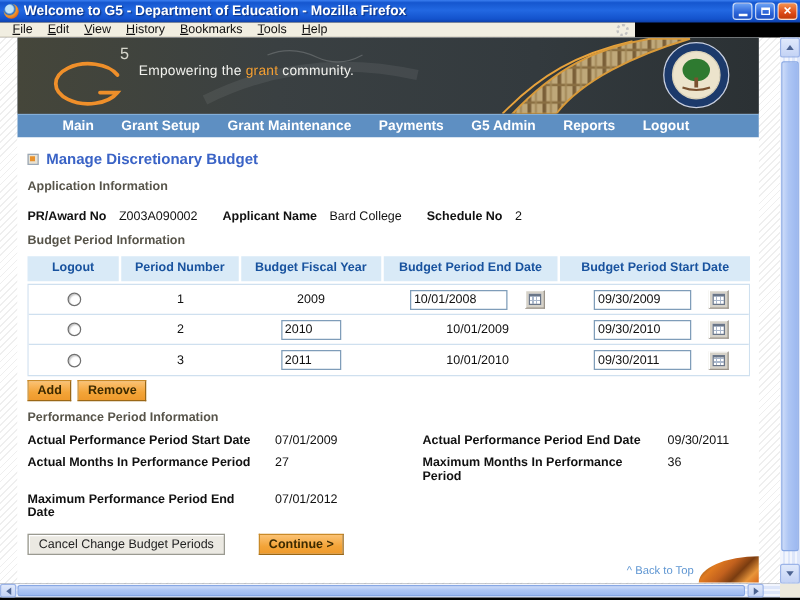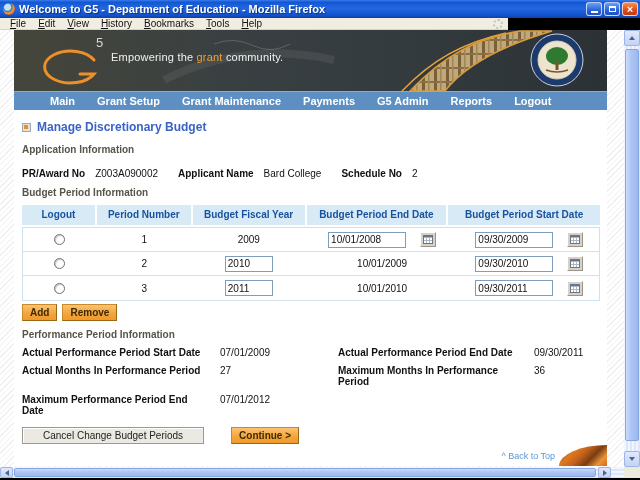--- a/index.html
+++ b/index.html
@@ -89,21 +89,21 @@
     repeating-linear-gradient(90deg,transparent 0 2px,#aab8cc 2px 3px),
     repeating-linear-gradient(0deg,transparent 0 2px,#aab8cc 2px 3px),#fff;
     border:1px solid #6a7688;border-top-width:2px;}
 
   
   .btn{font-family:"Liberation Sans",sans-serif;font-size:10px;cursor:pointer;}
   .btn-orange{background:linear-gradient(180deg,#fbc274,#f3a438 60%,#ef9a2c);
     border:1px solid #c9categorical;border:1px solid #c98a28;border-bottom-color:#9a6716;border-right-color:#9a6716;
     color:#3c2a00;font-weight:bold;padding:2px 7px;height:17px;}
   .btn-gray{background:#ebe9e2;border:1px solid #9a9a91;box-shadow:inset 1px 1px 0 #fff;
-    color:#222;padding:2px 20px;height:17px;}
+    color:#222;padding:2px 8px;height:17px;}
   .add-remove{margin-top:3px;display:flex;gap:5px;}
   .actions{margin-top:11px;display:flex;align-items:center;}
   .actions .btn-orange{margin-left:27px;}
 
   
   .perf-grid{margin-top:7px;display:grid;grid-template-columns:198px 118px 196px 1fr;
     row-gap:7px;font-size:10px;align-items:start;}
   .perf-grid .lbl{font-weight:bold;padding-right:8px;}
 
   .back-top{position:absolute;right:52px;bottom:5px;font-size:9px;color:var(--link-blue);

